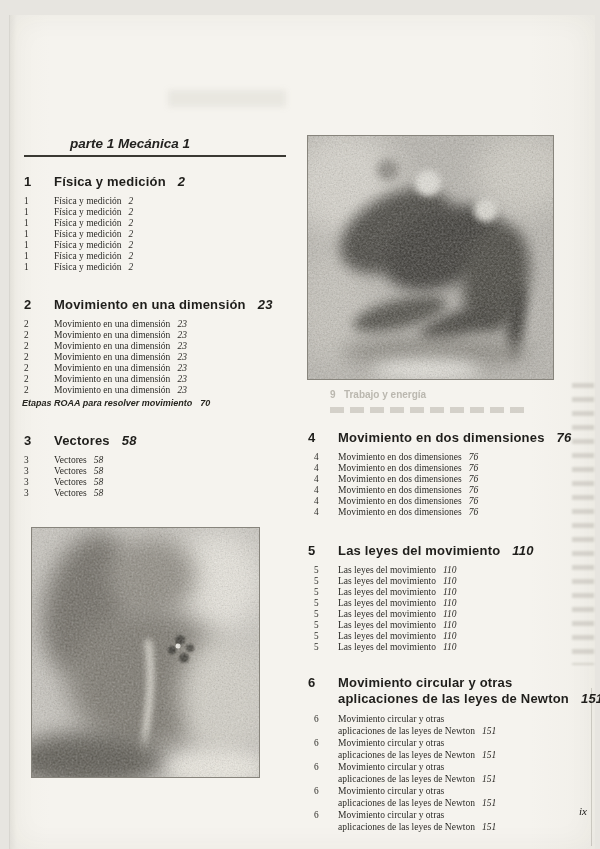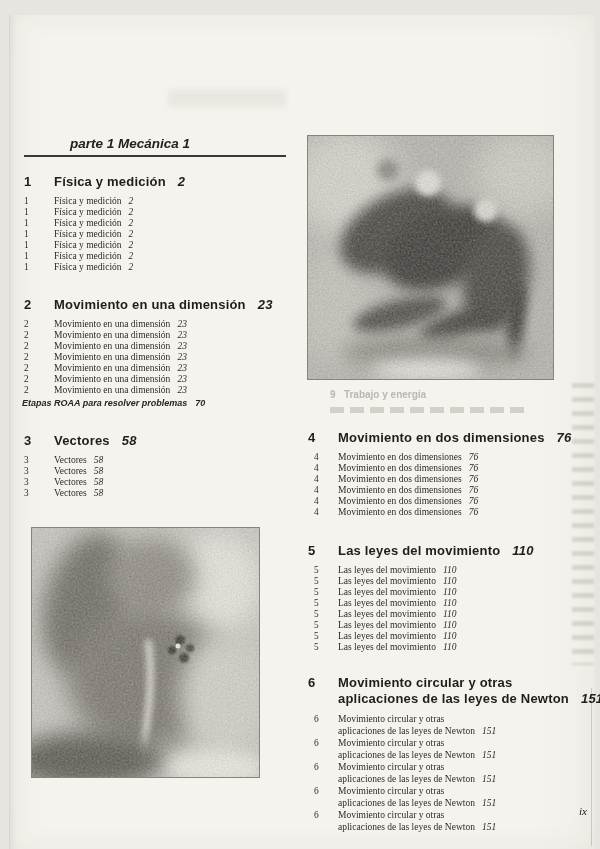--- a/index.html
+++ b/index.html
@@ -257,21 +257,21 @@
         </div>
           <div class="sec-row">
           <span class="sec-num" data-bind="left_chapters.1.number">2</span>
           <span class="sec-text"><span data-bind="left_chapters.1.title">Movimiento en una dimensión</span><span class="sec-page" data-bind="left_chapters.1.page">23</span></span>
         </div>
           <div class="sec-row">
           <span class="sec-num" data-bind="left_chapters.1.number">2</span>
           <span class="sec-text"><span data-bind="left_chapters.1.title">Movimiento en una dimensión</span><span class="sec-page" data-bind="left_chapters.1.page">23</span></span>
         </div>
         </div>
-      <div class="footnote"><span class="fn-text" data-bind="left_chapters.1.footnote">Etapas ROAA para resolver problemas</span><span class="fn-page" data-bind="left_chapters.1.footnote_page">70</span></div>
+      <div class="footnote"><span class="fn-text" data-bind="left_chapters.1.footnote">Etapas ROAA para resolver movimiento</span><span class="fn-page" data-bind="left_chapters.1.footnote_page">70</span></div>
     </div>
       <div class="chapter">
       <div class="ch-head">
         <span class="ch-num" data-bind="left_chapters.2.number">3</span>
         <span class="ch-title-wrap"><span data-bind="left_chapters.2.title">Vectores</span><span class="ch-page" data-bind="left_chapters.2.page">58</span></span>
       </div>
       <div class="sections">
 
       <div class="sec-row">
           <span class="sec-num" data-bind="left_chapters.2.number">3</span>

